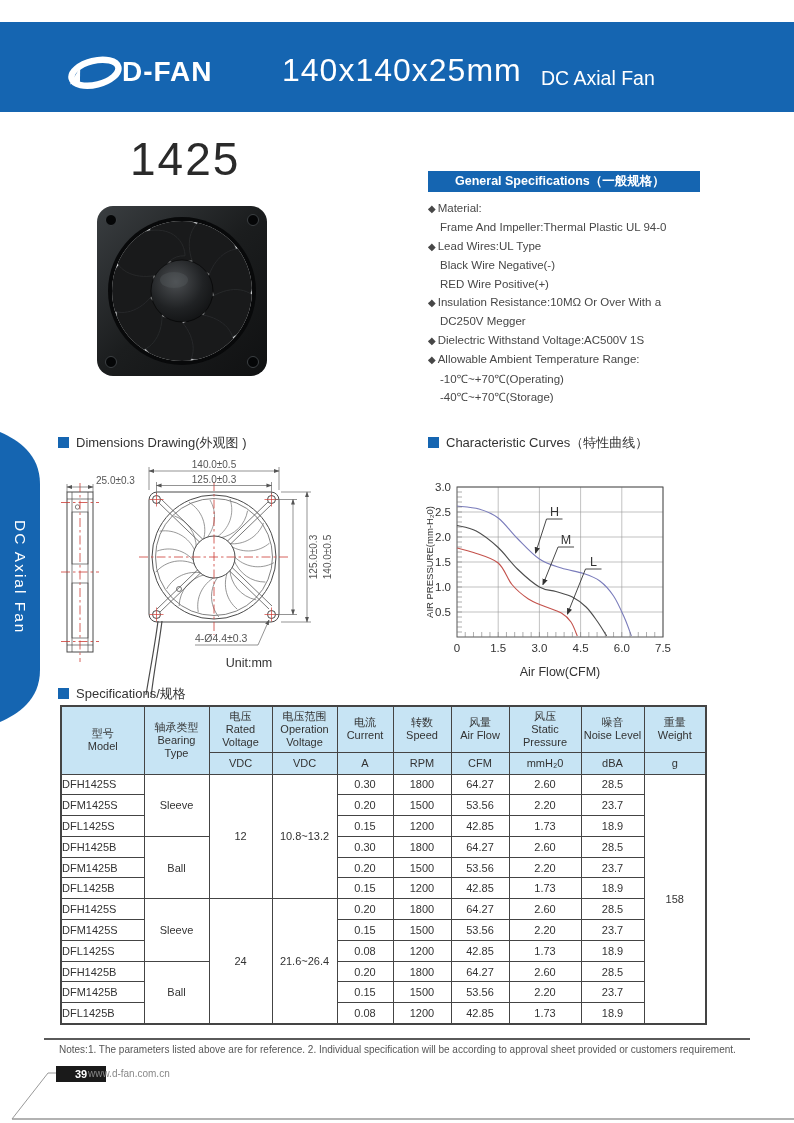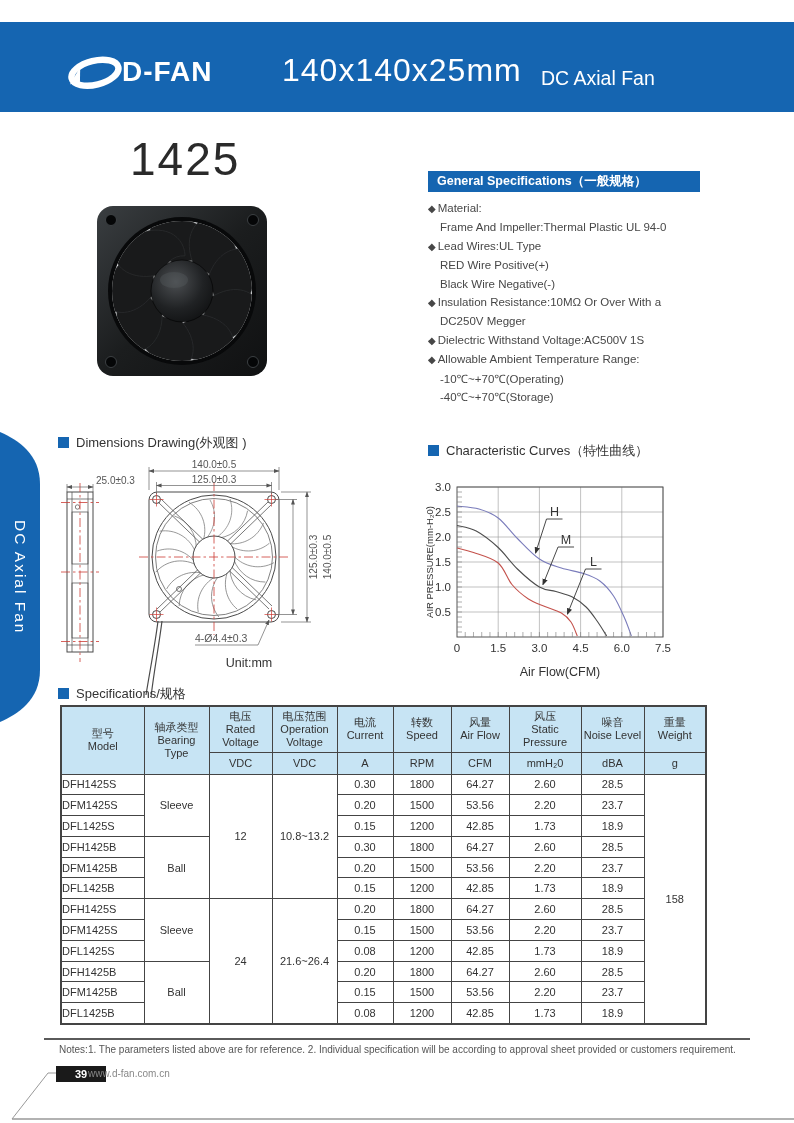--- a/index.html
+++ b/index.html
@@ -12,30 +12,30 @@
   .brand-text{left:122px;top:56px;color:#fff;font-weight:bold;font-size:28px;letter-spacing:1px;}
   .doc-title{left:282px;top:52px;color:#fff;font-size:32px;letter-spacing:1px;}
   .doc-subtitle{left:541px;top:67px;color:#fff;font-size:19.5px;}
   
   .side-tab-label{left:0;top:428px;width:40px;height:298px;display:flex;align-items:center;justify-content:center;}
   .side-tab-label span{writing-mode:vertical-rl;color:#fff;font-size:15.5px;letter-spacing:2px;}
   
   .model-num{left:130px;top:132px;font-size:46px;color:#2a2a2a;letter-spacing:2px;}
   
   .gs-bar{left:428px;top:171px;width:272px;height:21px;background:var(--brand);color:#fff;
-          font-size:12.5px;font-weight:bold;line-height:21px;padding-left:9px;box-sizing:border-box;}
+          font-size:12.5px;font-weight:bold;line-height:21px;padding-left:27px;box-sizing:border-box;}
   .gs-list{left:428px;top:199px;width:315px;font-size:11.5px;color:#474747;line-height:18.4px;}
   .gs-item{white-space:nowrap;}
   .gs-item .dia{font-size:10px;margin-right:2px;}
   .gs-item.cont{padding-left:12px;}
   
   .sec-title{font-size:13px;font-weight:normal;color:#333;}
   .sec-title .sq{display:inline-block;width:11px;height:11px;background:var(--brand);margin-right:7px;vertical-align:-1px;}
   .sec-dim{left:58px;top:434px;}
-  .sec-cur{left:428px;top:434px;margin-top:8px;}
+  .sec-cur{left:428px;top:434px;}
   .sec-spec{left:58px;top:685px;}
   
   .spec-table{border-collapse:collapse;table-layout:fixed;width:646px;font-size:11px;color:#333;border:2px solid #444;}
   .spec-table td{border:1px solid #444;text-align:center;padding:0;overflow:hidden;}
   .spec-table thead td{background:var(--thbg);line-height:13px;}
   .spec-table tr.h1{height:46px;}
   .spec-table tr.h2{height:22px;}
   .spec-table tbody tr{height:20.8px;}
   .spec-table td.model{text-align:left;}
   .tbl-wrap{left:60px;top:705px;}
@@ -110,22 +110,22 @@
     </g>
     <circle cx="85" cy="86" r="31" fill="url(#hubG)" stroke="#000" stroke-width="0.6"></circle>
     <ellipse cx="77" cy="75" rx="14" ry="8" fill="#5a5e62" opacity="0.35"></ellipse>
   </svg>
 
   <div class="abs gs-bar">General Specifications（一般规格）</div>
   <div class="abs gs-list">
       <div class="gs-item"><span class="dia">◆</span>Material:</div>
       <div class="gs-item cont">Frame And Impeller:Thermal Plastic UL 94-0</div>
       <div class="gs-item"><span class="dia">◆</span>Lead Wires:UL Type</div>
+      <div class="gs-item cont">Black Wire Negative(-)</div>
       <div class="gs-item cont">RED Wire Positive(+)</div>
-      <div class="gs-item cont">Black Wire Negative(-)</div>
       <div class="gs-item"><span class="dia">◆</span>Insulation Resistance:10MΩ Or Over With a</div>
       <div class="gs-item cont">DC250V Megger</div>
       <div class="gs-item"><span class="dia">◆</span>Dielectric Withstand Voltage:AC500V 1S</div>
       <div class="gs-item"><span class="dia">◆</span>Allowable Ambient Temperature Range:</div>
       <div class="gs-item cont">-10℃~+70℃(Operating)</div>
       <div class="gs-item cont">-40℃~+70℃(Storage)</div>
     </div>
 
   <div class="abs sec-title sec-dim">
     <span class="sq"></span><span>Dimensions Drawing(外观图 )</span>

